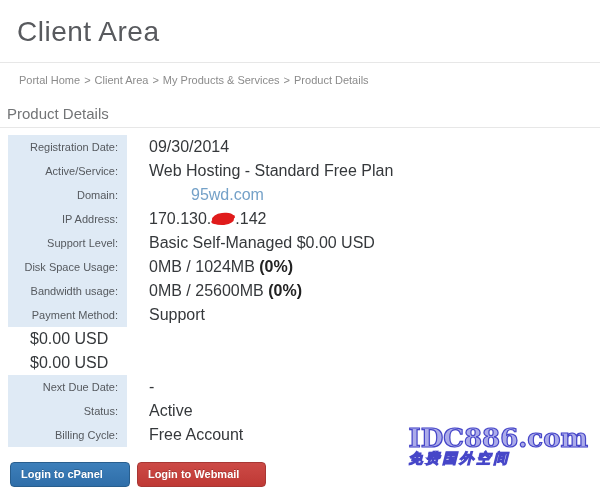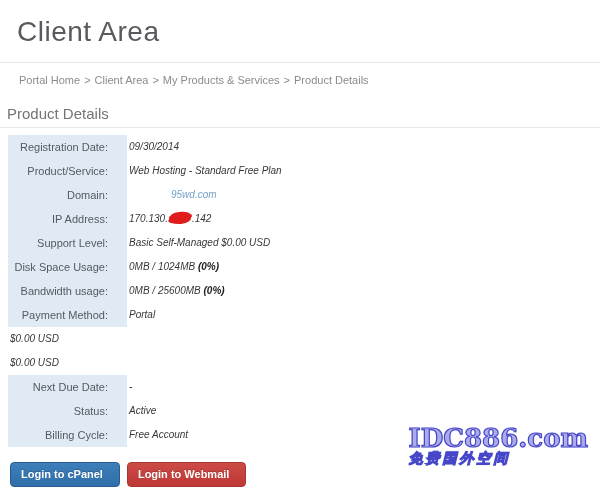--- a/index.html
+++ b/index.html
@@ -45,32 +45,31 @@
   }
   .divider-section { margin-top: 5px; }
 
   
   .detail-table { margin: 7px 0 0 8px; }
   .drow { display: flex; align-items: stretch; }
   .dlabel {
     width: 119px;
     background: #dfeaf5;
     text-align: right;
-    padding: 6px 19px 6px 4px;
+    padding: 6px 9px 6px 4px;
     font-size: 11px;
     line-height: 12px;
     color: #55595e;
     flex: none;
   }
   .dvalue {
-    padding: 6px 0 6px 2px;
-    font-size: 10px;
+    padding: 6px 0 6px 22px;
+    font-size: 16px;
     line-height: 12px;
     color: #35383b;
-    font-style: italic;
   }
   .dvalue b { font-weight: 700; color: #222; }
   .domain-link { color: #74a1c8; text-decoration: none; cursor: pointer; margin-left: 42px; }
   .ip-blob {
     display: inline-block;
     width: 22px; height: 12px;
     background: #e01b1b;
     border-radius: 55% 45% 50% 60%;
     transform: rotate(-6deg);
     vertical-align: middle;
@@ -78,21 +77,21 @@
     box-shadow: -4px 2px 0 -3px #e01b1b, 5px -1px 0 -4px #e01b1b;
   }
 
   
   .btn-row { margin: 15px 0 0 10px; display: flex; gap: 7px; }
   .btn {
     font-family: "Liberation Sans", sans-serif;
     font-size: 11px;
     font-weight: 700;
     color: #ffffff;
-    padding: 5px 16px 6px 10px;
+    padding: 5px 26px 6px 10px;
     border-radius: 4px;
     cursor: pointer;
     text-shadow: 0 -1px 0 rgba(0,0,0,0.2);
   }
   .btn-blue {
     background: linear-gradient(#3d7fba, #2f6ea9);
     border: 1px solid #285e8e;
   }
   .btn-red {
     background: linear-gradient(#cc4a46, #bf3935);
@@ -143,21 +142,21 @@
   <hr class="divider divider-section">
 
   <div class="detail-table">
 
     <div class="drow">
       <div class="dlabel">Registration Date:</div>
       <div class="dvalue">09/30/2014</div>
     </div>
 
     <div class="drow">
-      <div class="dlabel">Product/Service:</div>
+      <div class="dlabel">Active/Service:</div>
       <div class="dvalue">Web Hosting - Standard Free Plan</div>
     </div>
 
     <div class="drow">
       <div class="dlabel">Domain:</div>
       <div class="dvalue"><a class="domain-link">95wd.com</a></div>
     </div>
 
     <div class="drow">
       <div class="dlabel">IP Address:</div>
@@ -174,21 +173,21 @@
       <div class="dvalue"><span>0MB / 1024MB </span><b>(0%)</b></div>
     </div>
 
     <div class="drow">
       <div class="dlabel">Bandwidth usage:</div>
       <div class="dvalue"><span>0MB / 25600MB </span><b>(0%)</b></div>
     </div>
 
     <div class="drow">
       <div class="dlabel">Payment Method:</div>
-      <div class="dvalue">Portal</div>
+      <div class="dvalue">Support</div>
     </div>
 
     <div class="drow">
       <div class="dvalue">$0.00 USD</div>
     </div>
 
     <div class="drow">
       <div class="dvalue">$0.00 USD</div>
     </div>
 

